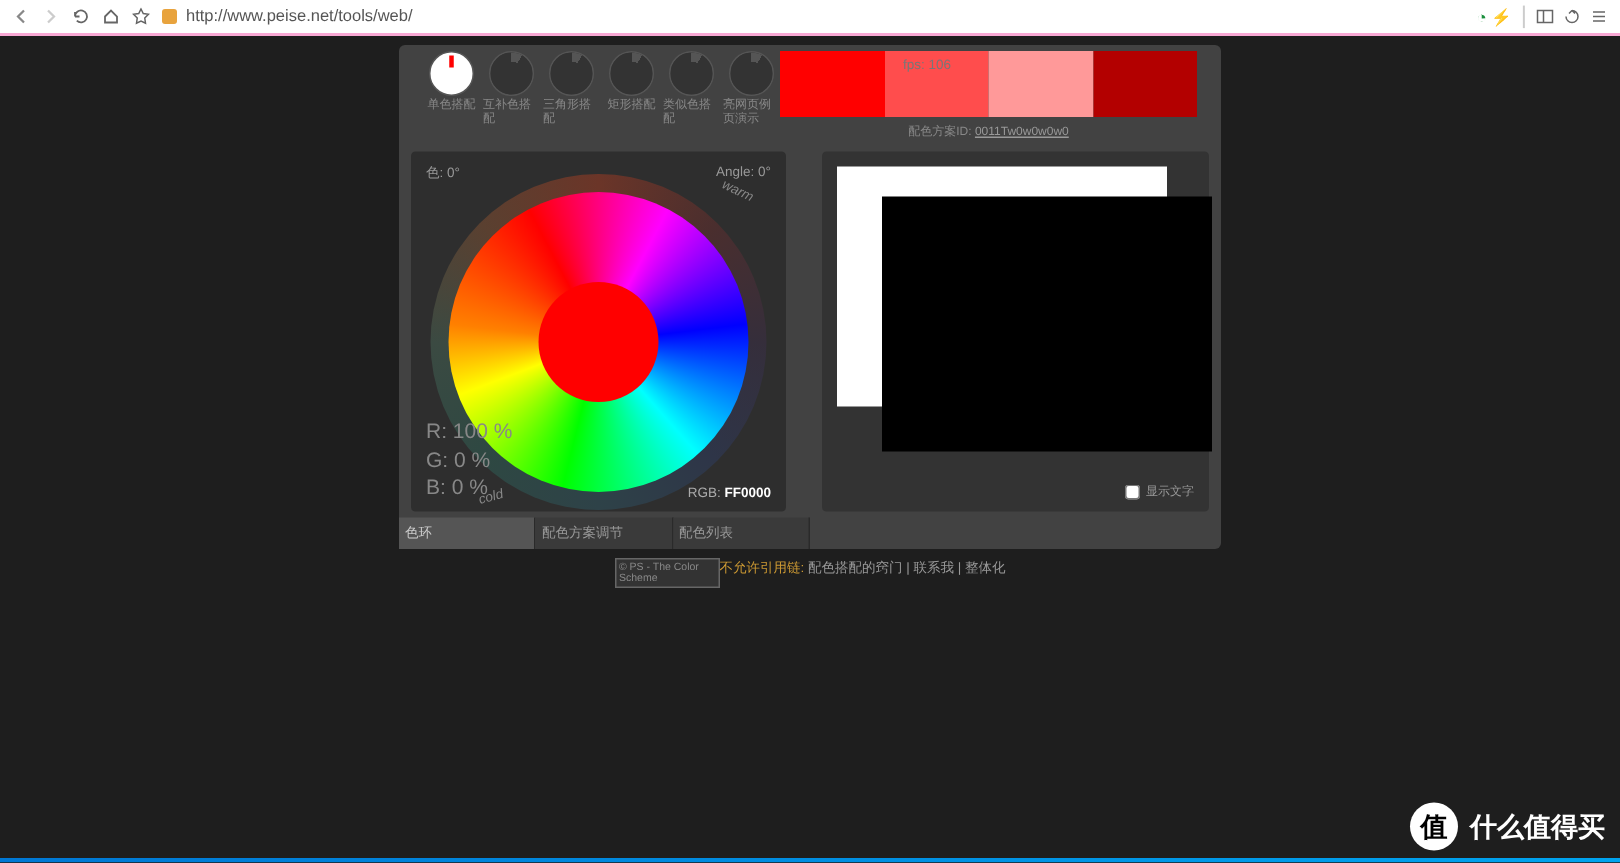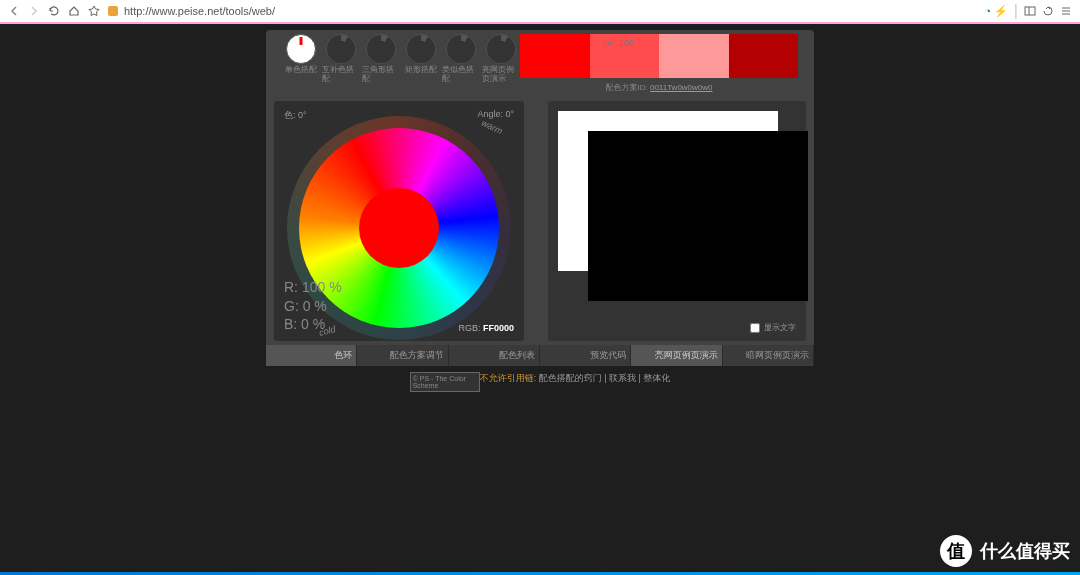--- a/index.html
+++ b/index.html
@@ -41,21 +41,21 @@
 .rgb-info{position:absolute;bottom:8px;left:10px;font-size:14px;color:#888;line-height:1.3}
 .rgb-hex{position:absolute;bottom:8px;right:10px;font-size:9px;color:#aaa}
 .preview-panel{flex:1;background:#333;border-radius:3px;padding:10px;position:relative;min-height:240px}
 .preview-white{position:absolute;top:10px;left:10px;width:220px;height:160px;background:#fff}
 .preview-black{position:absolute;top:30px;left:40px;width:220px;height:170px;background:#000}
 .checkbox-area{position:absolute;bottom:8px;right:10px;font-size:8px;display:flex;align-items:center;gap:4px}
 .checkbox-area input{width:10px;height:10px}
 .tabs{display:flex;margin-top:-4px}
 .tabs-left{display:flex;width:50%}
 .tabs-right{display:flex;width:50%}
-.tab{flex:1;text-align:right;font-size:9px;padding:4px;color:#999;background:#3a3a3a;cursor:pointer;border-right:1px solid #2a2a2a}
+.tab{flex:1;text-align:left;font-size:9px;padding:4px;color:#999;background:#3a3a3a;cursor:pointer;border-right:1px solid #2a2a2a}
 .tab.active{background:#555;color:#ccc}
 .footer{width:548px;margin:6px auto;display:flex;justify-content:center;align-items:flex-start}
 .footer-badge{width:70px;height:20px;border:1px solid #666;background:#333;font-size:7px;padding:2px;color:#888}
 .footer-links{font-size:9px;color:#999}
 .footer-links .highlight{color:#cc9933}
 .footer-links a{color:#999;text-decoration:none}
 .watermark{position:absolute;bottom:8px;right:10px;display:flex;align-items:center;gap:8px}
 .watermark-circle{width:32px;height:32px;border-radius:50%;background:#fff;color:#000;display:flex;align-items:center;justify-content:center;font-size:18px;font-weight:bold}
 .watermark-text{color:#fff;font-size:18px;font-weight:bold}
 .taskbar{position:absolute;bottom:0;left:0;right:0;height:3px;background:linear-gradient(90deg,#0078d4,#00a4ef)}
@@ -185,25 +185,20 @@
       </div>
     </div>
   </div>
 
   <div class="tabs">
     <div class="tabs-left">
       <div class="tab active">色环</div>
       <div class="tab">配色方案调节</div>
       <div class="tab">配色列表</div>
     </div>
-    <div class="tabs-right">
-      <div class="tab">预览代码</div>
-      <div class="tab active">亮网页例页演示</div>
-      <div class="tab">暗网页例页演示</div>
-    </div>
   </div>
 </div>
 
 <div class="footer">
   <div class="footer-badge">© PS - The Color Scheme</div>
   <div class="footer-links">
     <span class="highlight">不允许引用链:</span>
     <a>配色搭配的窍门 | 联系我 | 整体化</a>
   </div>
 </div>

